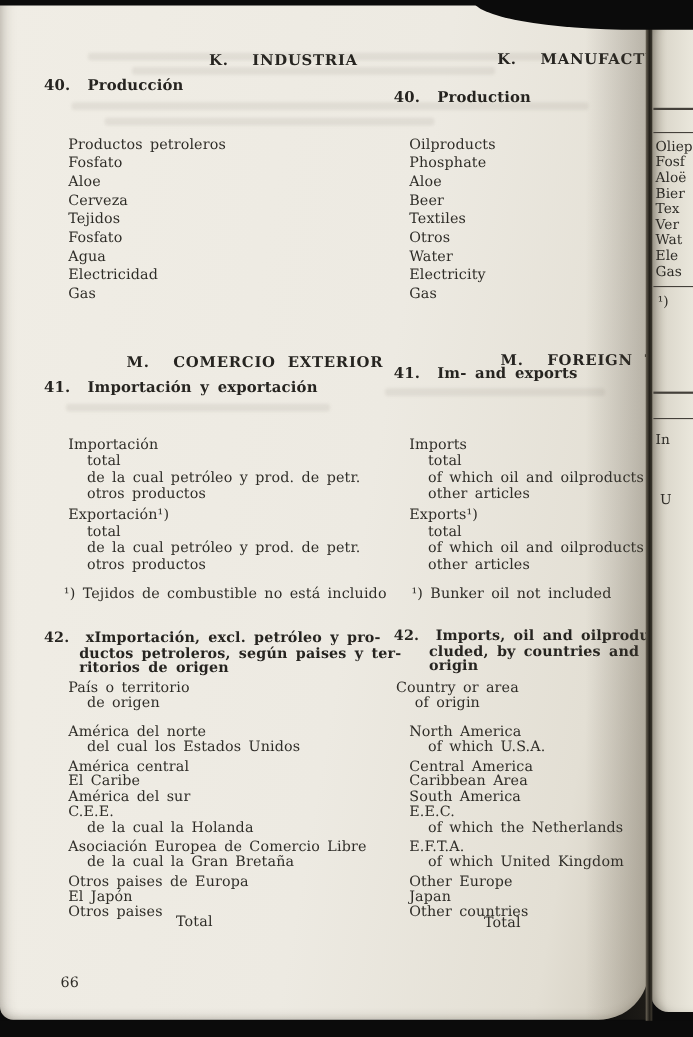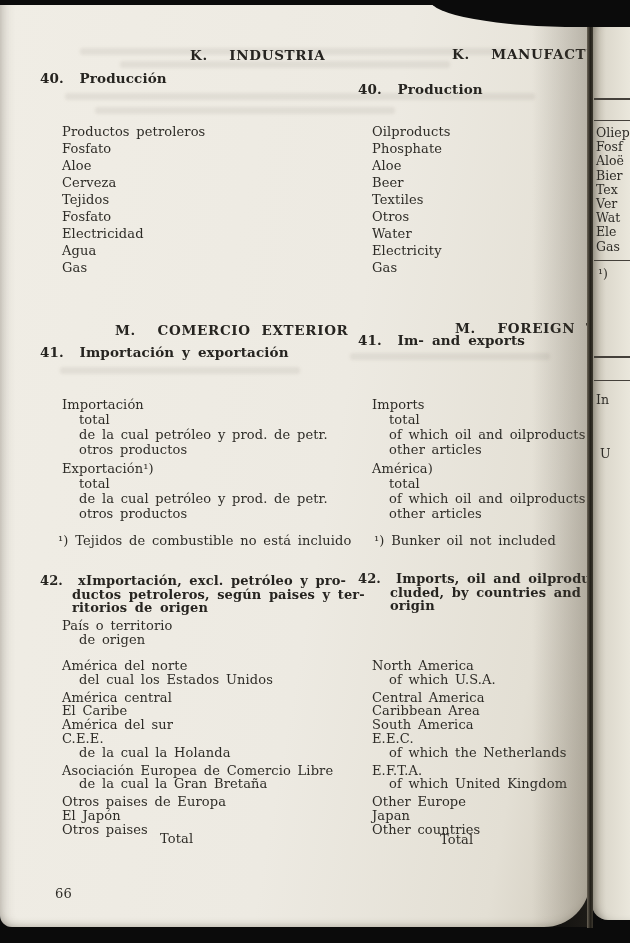--- a/index.html
+++ b/index.html
@@ -49,38 +49,39 @@
     <div class="ghost" style="left:65px;top:93px;width:470px"></div>
     <div class="ghost" style="left:95px;top:107px;width:300px"></div>
     <div class="ghost" style="left:350px;top:353px;width:200px"></div>
     <div class="ghost" style="left:60px;top:367px;width:240px"></div>
 
     <div class="t h" style="left:190px;top:47px">K.  INDUSTRIA</div>
     <div class="t h" style="left:452px;top:46px">K.  MANUFACTURING</div>
     <div class="t hb" style="left:40px;top:70px">40.  Producción</div>
     <div class="t hb" style="left:358px;top:81px">40.  Production</div>
 
-    <div class="t list" style="left:62px;top:123px;line-height:17px"><div class="li">Productos petroleros</div><div class="li">Fosfato</div><div class="li">Aloe</div><div class="li">Cerveza</div><div class="li">Tejidos</div><div class="li">Fosfato</div><div class="li">Electricidad</div><div class="li">Agua</div><div class="li">Gas</div></div>
+    <div class="t list" style="left:62px;top:123px;line-height:17px"><div class="li">Productos petroleros</div><div class="li">Fosfato</div><div class="li">Aloe</div><div class="li">Cerveza</div><div class="li">Tejidos</div><div class="li">Fosfato</div><div class="li">Agua</div><div class="li">Electricidad</div><div class="li">Gas</div></div>
     <div class="t list" style="left:372px;top:123px;line-height:17px"><div class="li">Oilproducts</div><div class="li">Phosphate</div><div class="li">Aloe</div><div class="li">Beer</div><div class="li">Textiles</div><div class="li">Otros</div><div class="li">Water</div><div class="li">Electricity</div><div class="li">Gas</div></div>
 
     <div class="t h" style="left:115px;top:322px">M.  COMERCIO EXTERIOR</div>
     <div class="t h" style="left:455px;top:320px">M.  FOREIGN TRADE</div>
     <div class="t hb" style="left:40px;top:344px">41.  Importación y exportación</div>
     <div class="t hb" style="left:358px;top:332px">41.  Im- and exports</div>
 
     <div class="t list" style="left:62px;top:397px;line-height:15px"><div class="li">Importación</div><div class="li ind">total</div><div class="li ind">de la cual petróleo y prod. de petr.</div><div class="li ind">otros productos</div><div class="li gap">Exportación¹)</div><div class="li ind">total</div><div class="li ind">de la cual petróleo y prod. de petr.</div><div class="li ind">otros productos</div></div>
-    <div class="t list" style="left:372px;top:397px;line-height:15px"><div class="li">Imports</div><div class="li ind">total</div><div class="li ind">of which oil and oilproducts</div><div class="li ind">other articles</div><div class="li gap">América)</div><div class="li ind">total</div><div class="li ind">of which oil and oilproducts</div><div class="li ind">other articles</div></div>
+    <div class="t list" style="left:372px;top:397px;line-height:15px"><div class="li">Imports</div><div class="li ind">total</div><div class="li ind">of which oil and oilproducts</div><div class="li ind">other articles</div><div class="li gap">Exports¹)</div><div class="li ind">total</div><div class="li ind">of which oil and oilproducts</div><div class="li ind">other articles</div></div>
 
     <div class="t" style="left:58px;top:533px">¹) Tejidos de combustible no está incluido</div>
     <div class="t" style="left:374px;top:533px">¹) Bunker oil not included</div>
 
     <div class="t list hang hb" style="left:40px;top:574px;line-height:13.5px;font-size:13px"><div class="li">42.  xImportación, excl. petróleo y pro-</div><div class="li ind">ductos petroleros, según paises y ter-</div><div class="li ind">ritorios de origen</div></div>
     <div class="t list hang hb" style="left:358px;top:572px;line-height:13.5px;font-size:13px"><div class="li">42.  Imports, oil and oilproducts not in</div><div class="li ind">cluded, by countries and areas of</div><div class="li ind">origin</div></div>
 
     <div class="t list" style="left:62px;top:619px;line-height:14px"><div class="li">País o territorio</div><div class="li ind">de origen</div></div>
+    <div class="t list" style="left:360px;top:619px;line-height:14px"><div class="li">Country or area</div><div class="li ind">of origin</div></div>
 
     <div class="t list" style="left:62px;top:659px;line-height:13.8px"><div class="li">América del norte</div><div class="li ind">del cual los Estados Unidos</div><div class="li gap">América central</div><div class="li">El Caribe</div><div class="li">América del sur</div><div class="li">C.E.E.</div><div class="li ind">de la cual la Holanda</div><div class="li gap">Asociación Europea de Comercio Libre</div><div class="li ind">de la cual la Gran Bretaña</div><div class="li gap">Otros paises de Europa</div><div class="li">El Japón</div><div class="li">Otros paises</div></div>
     <div class="t list" style="left:372px;top:659px;line-height:13.8px"><div class="li">North America</div><div class="li ind">of which U.S.A.</div><div class="li gap">Central America</div><div class="li">Caribbean Area</div><div class="li">South America</div><div class="li">E.E.C.</div><div class="li ind">of which the Netherlands</div><div class="li gap">E.F.T.A.</div><div class="li ind">of which United Kingdom</div><div class="li gap">Other Europe</div><div class="li">Japan</div><div class="li">Other countries</div></div>
 
     <div class="t" style="left:160px;top:831px">Total</div>
     <div class="t" style="left:440px;top:832px">Total</div>
 
     <div class="t" style="left:55px;top:886px">66</div>
 
     <div class="gutter-shade"></div>

